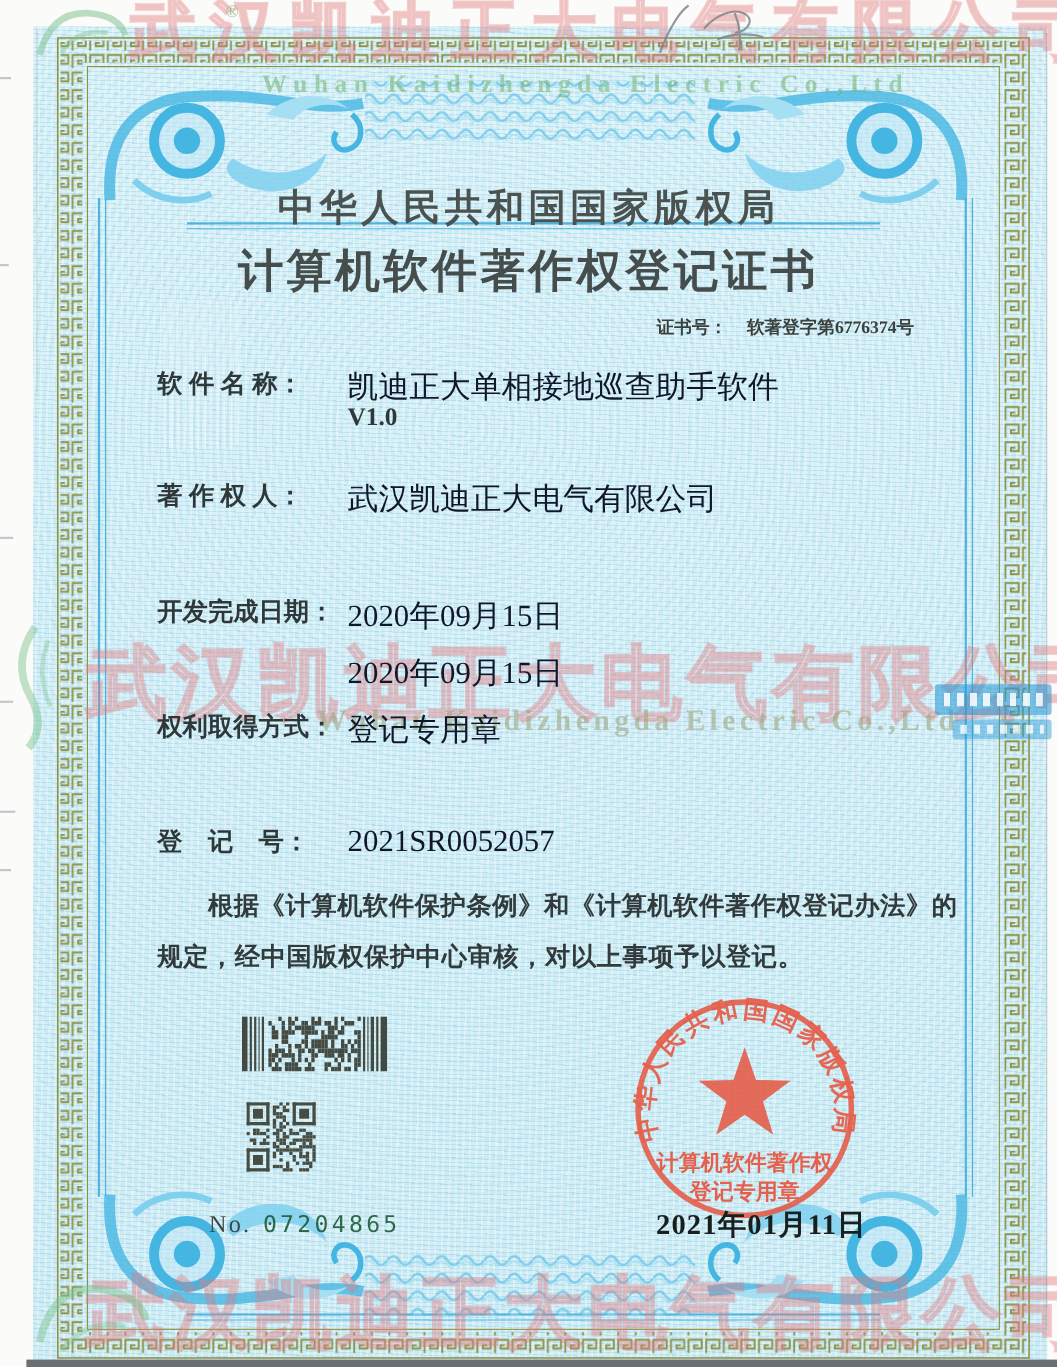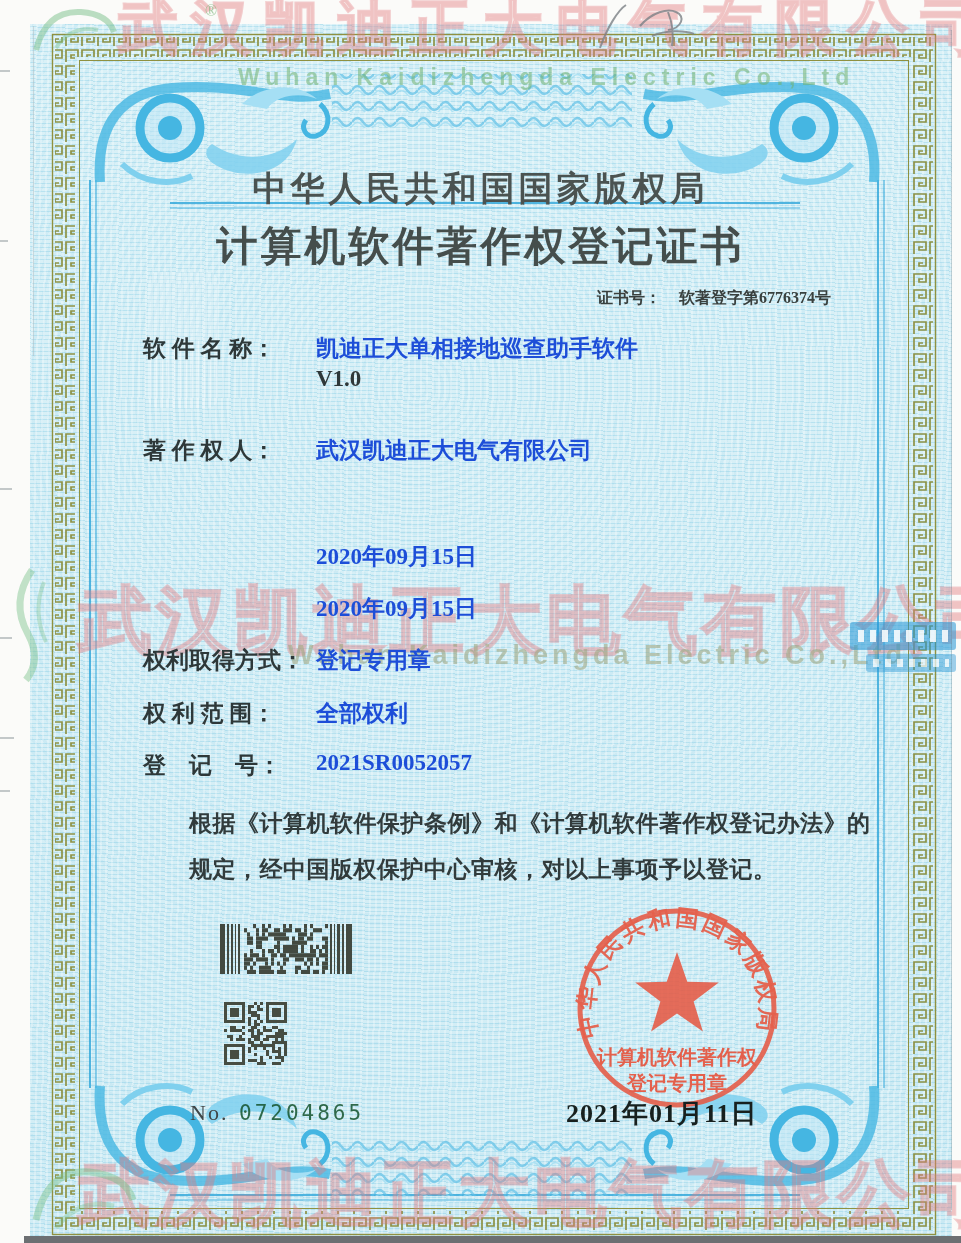--- a/index.html
+++ b/index.html
@@ -17,21 +17,21 @@
   
   #border-svg{position:absolute;left:0;top:0;z-index:2;pointer-events:none;}
   
   .wm-cn{position:absolute;z-index:3;font-weight:700;white-space:nowrap;
     color:rgba(232,140,140,.14);-webkit-text-stroke:2px rgba(226,118,122,.34);
     font-family:"Liberation Serif","DejaVu Serif",serif;pointer-events:none;}
   #wm-top{left:118px;top:-12px;font-size:60px;letter-spacing:13px;}
   #wm-mid{left:78px;top:572px;font-size:74px;letter-spacing:4px;}
   #wm-bot{left:78px;top:1146px;font-size:72px;letter-spacing:4px;}
   .wm-en{position:absolute;z-index:3;font-weight:700;white-space:nowrap;
-    font-family:Liberation Sans, sans-serif;pointer-events:none;}
+    font-family:Liberation Serif, serif;pointer-events:none;}
   #wm-en-top{left:238px;top:64px;font-size:23px;letter-spacing:6px;color:rgba(112,176,112,.55);}
   #wm-en-mid{left:288px;top:640px;font-size:27px;letter-spacing:4px;color:rgba(156,166,128,.58);}
   #wm-reg{position:absolute;left:205px;top:2px;font-size:16px;color:rgba(110,175,110,.6);z-index:3;}
   .green-swirl{position:absolute;z-index:3;pointer-events:none;}
   #emboss-stamp{position:absolute;left:148px;top:272px;width:70px;height:136px;z-index:3;
     border-radius:10px;opacity:.45;filter:blur(.6px);
     background:repeating-linear-gradient(90deg, rgba(255,255,255,.6) 0 3px, rgba(186,224,238,.45) 3px 6px);}
   
   .blue-badge{position:absolute;z-index:6;background:rgba(36,150,213,.55);border-radius:3px;}
   .blue-badge .glyphs{position:absolute;left:8%;top:28%;width:84%;height:44%;
@@ -39,33 +39,33 @@
   
   .txt{position:absolute;z-index:5;white-space:nowrap;}
   #authority{left:0;top:166px;width:961px;text-align:center;font-size:34px;font-weight:700;
     letter-spacing:4px;color:#4b5351;}
   #cert-title{left:0;top:219px;width:961px;text-align:center;font-size:41px;font-weight:700;
     letter-spacing:3px;color:#454e4c;}
   #certno-line{left:597px;top:288px;font-size:16px;font-weight:700;color:#39403e;}
   #certno-line .gap{display:inline-block;width:18px;}
   .row{position:absolute;left:0;top:0;width:852px;height:32px;z-index:5;}
   .lab{position:absolute;left:143px;font-size:23px;font-weight:700;color:#2e3839;white-space:nowrap;}
-  .val{position:absolute;left:316px;font-size:23px;font-weight:700;color:#1d4ed8;white-space:nowrap;}
+  .val{position:absolute;left:316px;font-size:28px;font-weight:400;color:#0f172a;white-space:nowrap;}
   #software-version{left:316px;top:366px;font-size:23px;font-weight:700;color:#2e3839;}
   .statement{left:143px;font-size:23px;font-weight:700;color:#313b3c;letter-spacing:.5px;}
   #statement-1{top:808px;padding-left:46px;}
-  #statement-2{top:854px;margin-left:46px;}
+  #statement-2{top:854px;}
   
   #barcode{position:absolute;left:220px;top:924px;width:132px;height:50px;z-index:5;}
   #qrcode{position:absolute;left:224px;top:1002px;width:66px;height:66px;z-index:5;}
   
   #no-label{left:190px;top:1100px;font-size:22px;letter-spacing:2px;color:#3f4648;font-weight:400;}
   #serial-number{left:239px;top:1101px;font-size:21px;letter-spacing:3px;color:#14532d;
     font-family:"DejaVu Sans Mono","Liberation Mono",monospace;opacity:.85;}
-  #issue-date{left:566px;top:1096px;width:222px;text-align:left;font-size:26px;
+  #issue-date{left:566px;top:1096px;width:222px;text-align:right;font-size:26px;
     font-weight:700;letter-spacing:1px;color:#17201e;}
   
   #seal{position:absolute;left:567px;top:898px;width:220px;height:220px;z-index:4;opacity:.94;}
   
   .scan-dash{position:absolute;left:0;height:2px;background:rgba(150,158,162,.55);z-index:7;}
   #left-edge{position:absolute;left:33px;top:26px;width:1px;height:330px;background:rgba(175,188,193,.5);z-index:7;}
   #right-edge{position:absolute;left:951px;top:30px;width:1px;height:1180px;background:rgba(130,140,145,.35);z-index:7;}
   #bottom-strip{position:absolute;left:24px;top:1236px;width:937px;height:7px;background:#5f6366;opacity:.92;z-index:7;}
   #handwriting{position:absolute;left:585px;top:0px;z-index:8;pointer-events:none;}
 </style>
@@ -159,32 +159,29 @@
   <div class="row" style="top:333px">
     <span class="lab">软 件 名 称：</span>
     <span class="val">凯迪正大单相接地巡查助手软件</span>
   </div>
   <div class="txt" id="software-version">V1.0</div>
   <div class="row" style="top:435px">
     <span class="lab">著 作 权 人：</span>
     <span class="val">武汉凯迪正大电气有限公司</span>
   </div>
   <div class="row" style="top:541px">
+    <span class="lab">开发完成日期：</span>
     <span class="val">2020年09月15日</span>
   </div>
   <div class="row" style="top:593px">
     <span class="val">2020年09月15日</span>
   </div>
   <div class="row" style="top:645px">
     <span class="lab">权利取得方式：</span>
     <span class="val">登记专用章</span>
-  </div>
-  <div class="row" style="top:698px">
-    <span class="lab">权 利 范 围：</span>
-    <span class="val">全部权利</span>
   </div>
   <div class="row" style="top:750px">
     <span class="lab">登　记　号：</span>
     <span class="val">2021SR0052057</span>
   </div>
 
   <div class="txt statement" id="statement-1">根据《计算机软件保护条例》和《计算机软件著作权登记办法》的</div>
   <div class="txt statement" id="statement-2">规定，经中国版权保护中心审核，对以上事项予以登记。</div>
 
   <svg id="barcode" viewBox="0 0 132 50">

